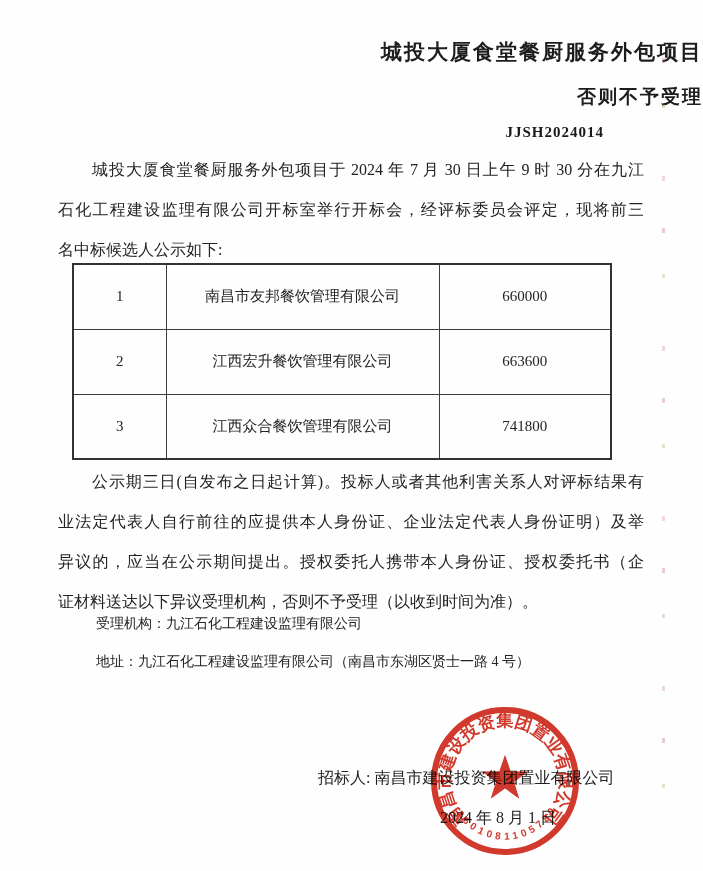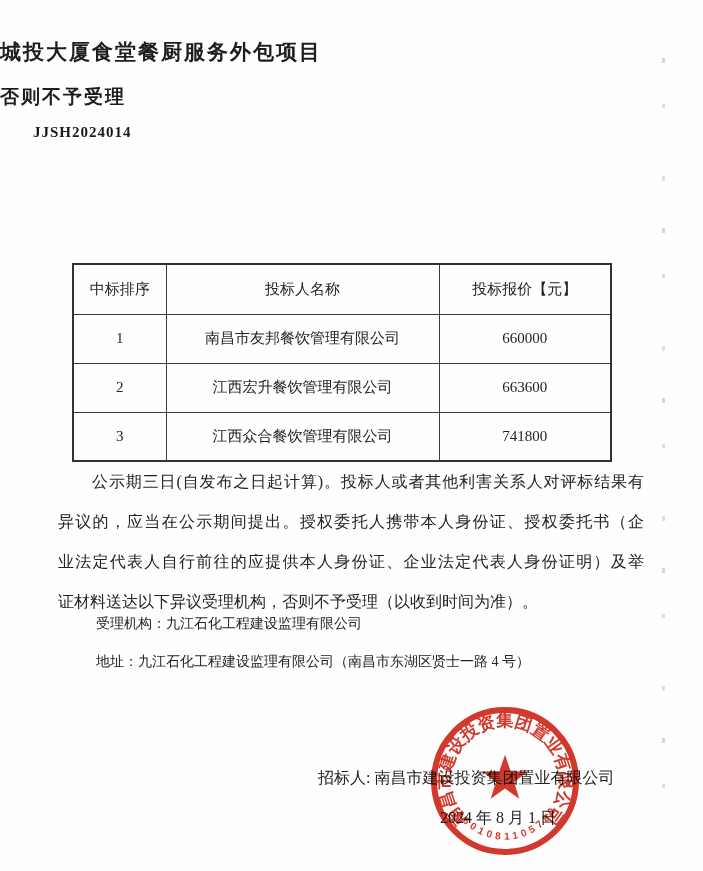--- a/index.html
+++ b/index.html
@@ -2,34 +2,34 @@
 <html><head>
 <meta charset="utf-8">
 <style>
   html,body{margin:0;padding:0;background:#e8e8e8;}
   .page{
     position:relative;width:703px;height:871px;margin:0 auto;
     background:#fefefe;overflow:hidden;
     font-family:"Liberation Serif","DejaVu Serif",serif;
     color:#252525;
   }
-  .center{text-align:left;}
+  .center{text-align:right;}
   .title{
     position:absolute;top:38px;left:0;width:703px;
     font-family:"Liberation Sans","DejaVu Sans",sans-serif;
     font-weight:700;font-size:21px;letter-spacing:2px;color:#1d1d1d;
   }
   .subtitle{
     position:absolute;top:84px;left:0;width:703px;
     font-family:"Liberation Sans","DejaVu Sans",sans-serif;
     font-weight:700;font-size:19px;letter-spacing:2px;color:#1d1d1d;
   }
   .docnum{
     position:absolute;top:124px;left:0;width:604px;
-    font-weight:700;font-size:15px;letter-spacing:1px;color:#1a1a1a;margin-left:33px;
+    font-weight:700;font-size:15px;letter-spacing:1px;color:#1a1a1a;
   }
   .para{position:absolute;left:58px;width:586px;font-size:16px;line-height:40px;color:#232323;}
   .para .ln{height:40px;overflow:hidden;}
   .para .just{text-align:justify;text-align-last:justify;}
   .para .indent{text-indent:34px;}
   .para1{top:150px;}
   .para2{top:462px;}
   .contact{position:absolute;left:96px;width:560px;font-size:14px;color:#232323;}
   .agency{top:615px;}
   .address{top:653px;}
@@ -69,55 +69,55 @@
 </style>
 </head>
 <body>
 
 <div class="page">
 
   <div class="title center">城投大厦食堂餐厨服务外包项目</div>
   <div class="subtitle center">否则不予受理</div>
   <div class="docnum center">JJSH2024014</div>
 
+  <div class="para para1">
+    <div class="ln just indent">城投大厦食堂餐厨服务外包项目于 2024 年 7 月 30 日上午 9 时 30 分在九江</div>
+    <div class="ln just">石化工程建设监理有限公司开标室举行开标会，经评标委员会评定，现将前三</div>
+    <div class="ln">名中标候选人公示如下:</div>
+  </div>
 
   <table class="bids">
     <colgroup>
         <col class="c1">
         <col class="c2">
         <col class="c3">
       </colgroup>
     <tbody>
-        <tr class="hdr">
-      <th>中标排序</th>
-      <th>投标人名称</th>
-      <th>投标报价【元】</th>
-    </tr>
     <tr class="r">
       <td>1</td>
       <td>南昌市友邦餐饮管理有限公司</td>
       <td>660000</td>
     </tr>
     <tr class="r">
       <td>2</td>
       <td>江西宏升餐饮管理有限公司</td>
       <td>663600</td>
     </tr>
     <tr class="r">
       <td>3</td>
       <td>江西众合餐饮管理有限公司</td>
       <td>741800</td>
     </tr>
   </tbody>
     </table>
 
   <div class="para para2">
     <div class="ln just indent">公示期三日(自发布之日起计算)。投标人或者其他利害关系人对评标结果有</div>
+    <div class="ln just">业法定代表人自行前往的应提供本人身份证、企业法定代表人身份证明）及举</div>
     <div class="ln just">异议的，应当在公示期间提出。授权委托人携带本人身份证、授权委托书（企</div>
-    <div class="ln just">业法定代表人自行前往的应提供本人身份证、企业法定代表人身份证明）及举</div>
     <div class="ln">证材料送达以下异议受理机构，否则不予受理（以收到时间为准）。</div>
   </div>
 
   <div class="contact agency">受理机构：九江石化工程建设监理有限公司</div>
   <div class="contact address">地址：九江石化工程建设监理有限公司（南昌市东湖区贤士一路 4 号）</div>
 
   <div class="tenderer">招标人: 南昌市建设投资集团置业有限公司</div>
   <div class="date">2024 年 8 月 1 日</div>
 
   <svg class="stamp" viewBox="0 0 148 148" xmlns="http://www.w3.org/2000/svg">

